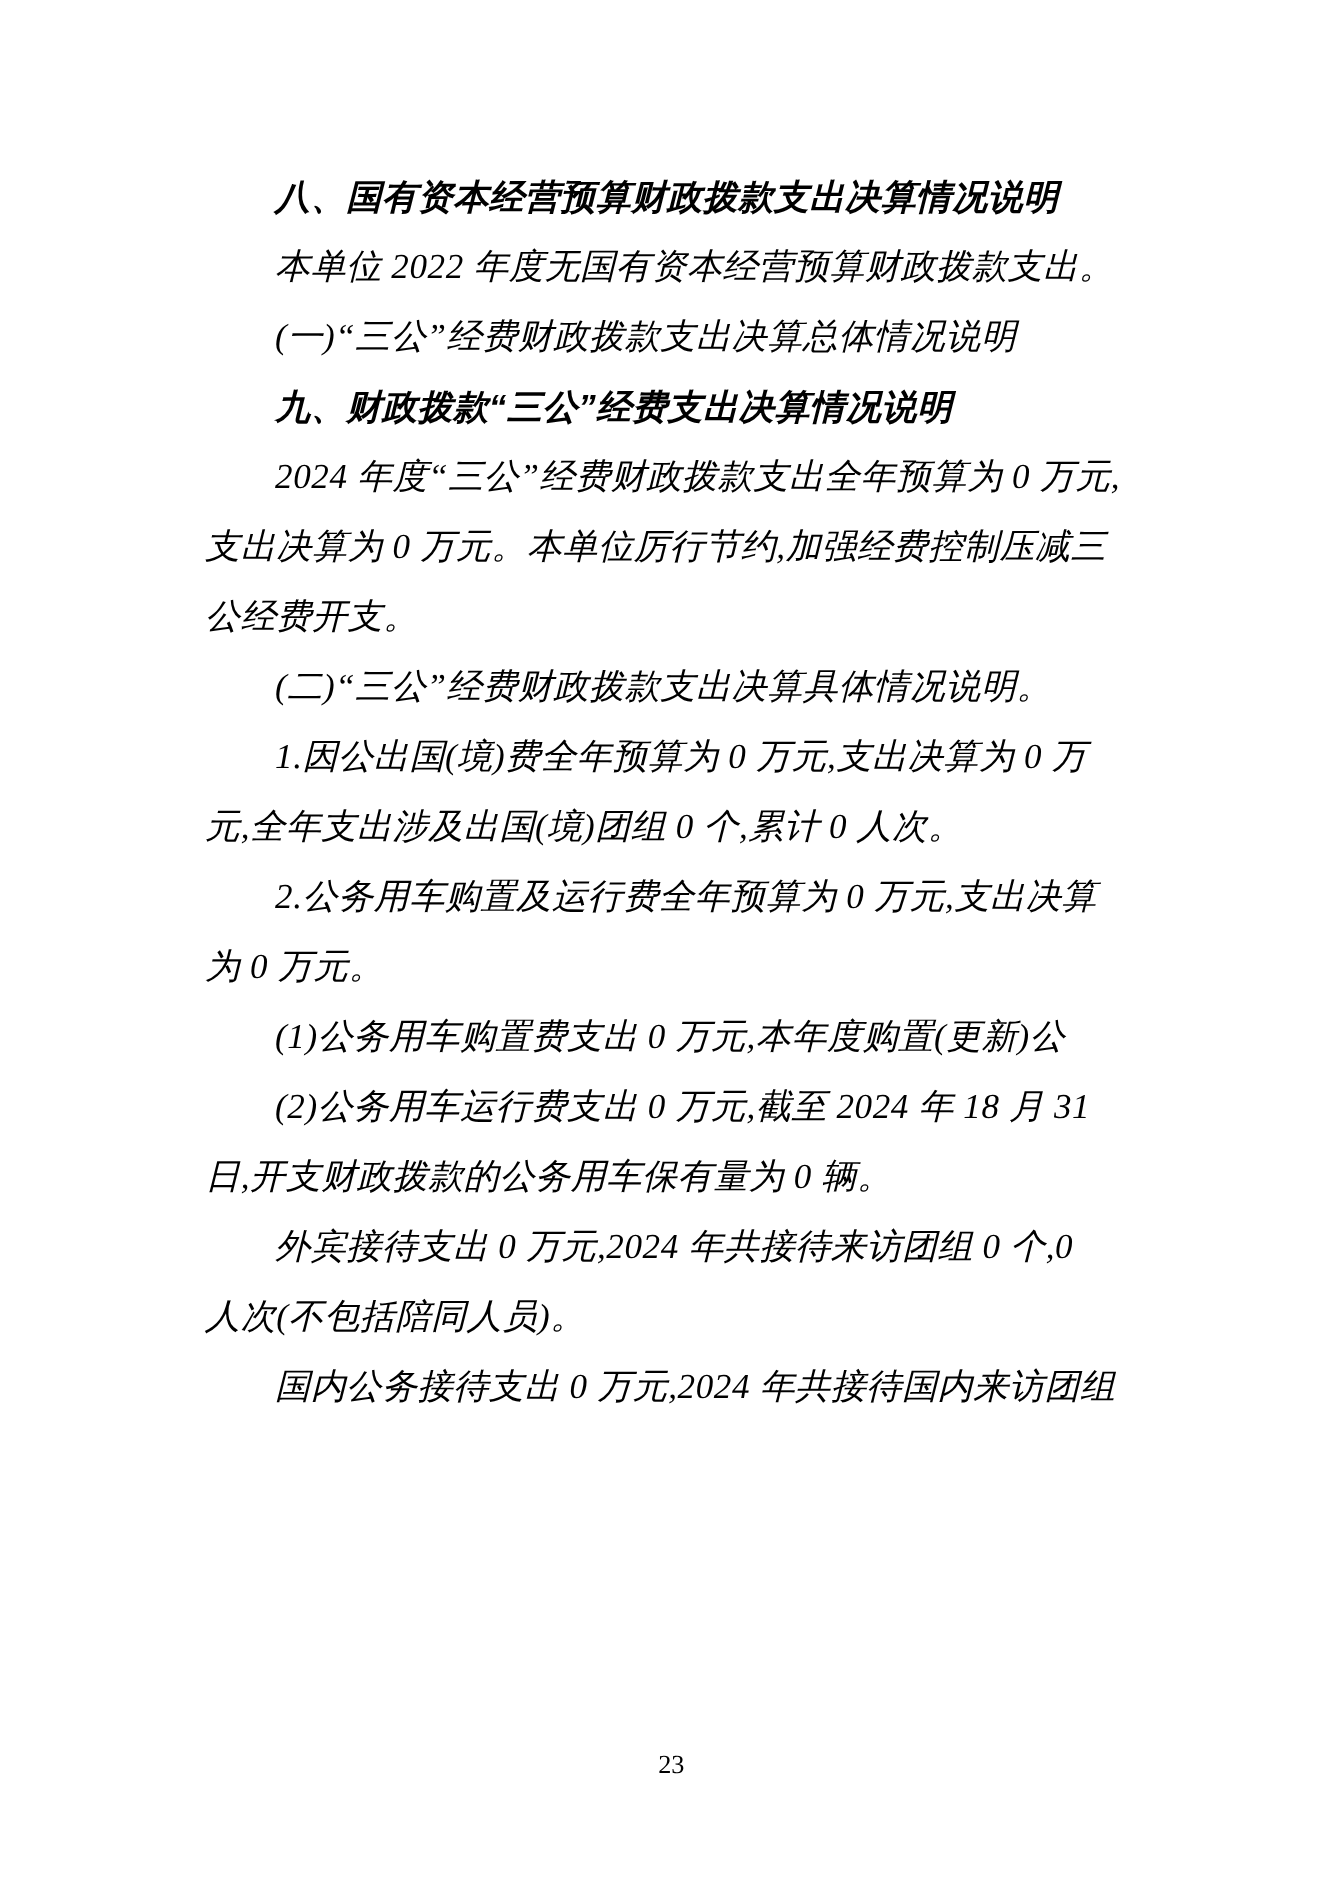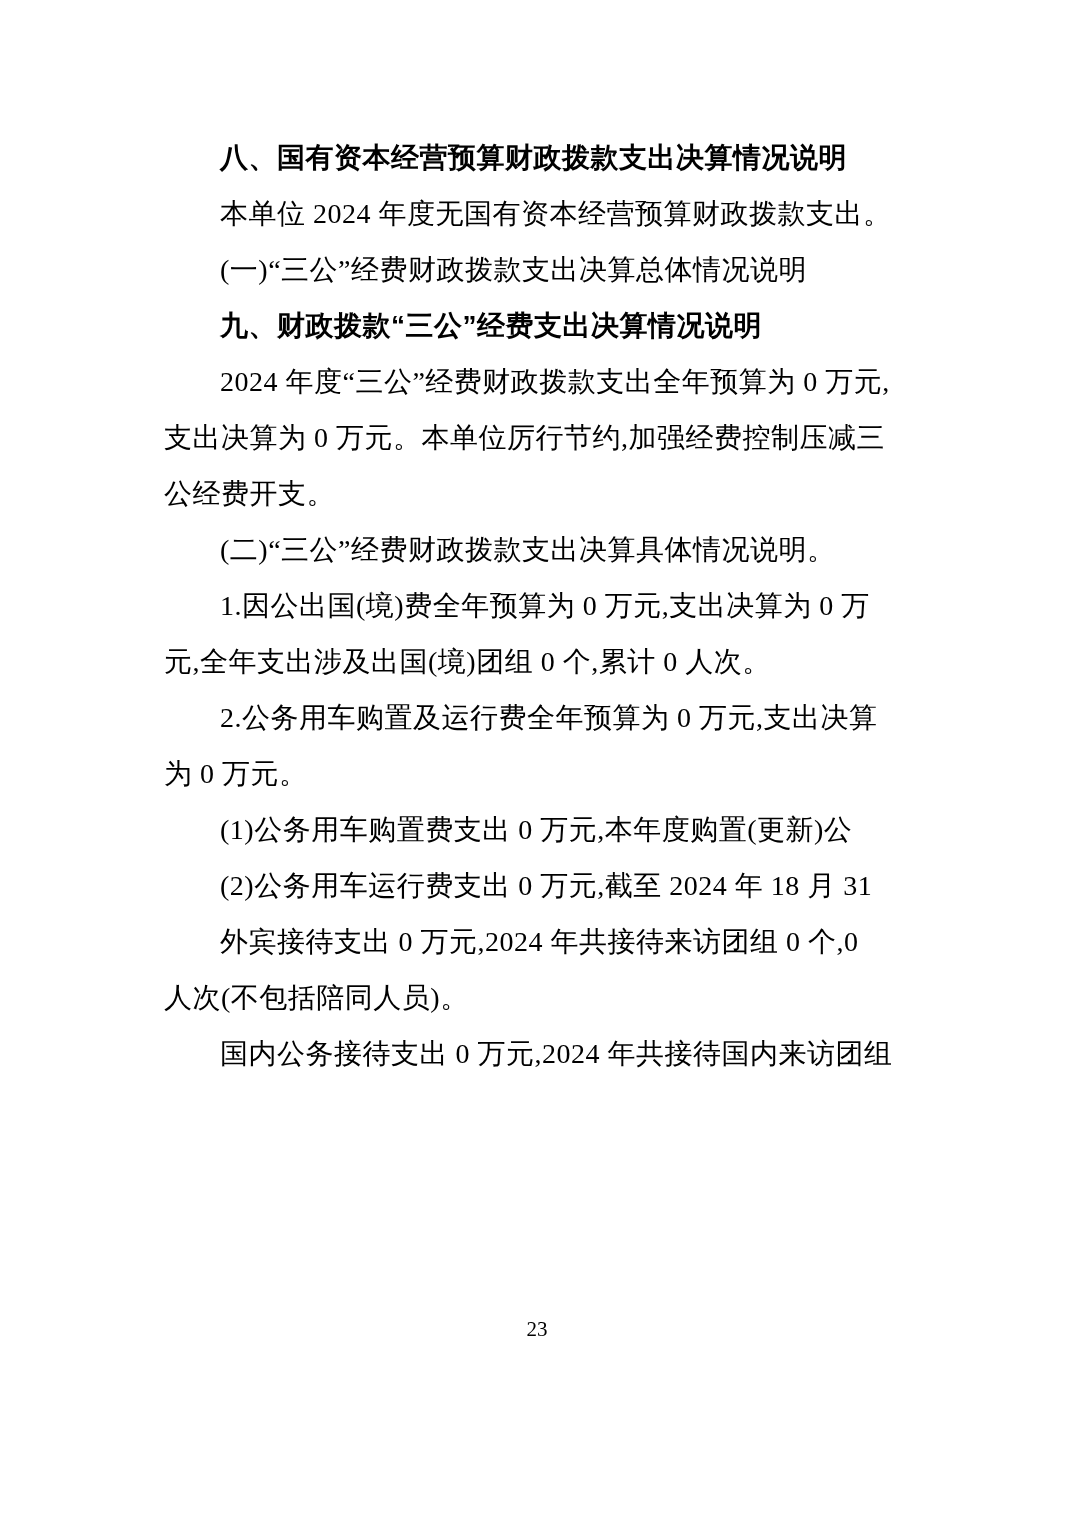--- a/index.html
+++ b/index.html
@@ -19,47 +19,48 @@
     width: 744px;
   }
   .para { margin: 0; }
   .para.space-before { margin-top: 12px; }
   .line {
     font-size: 28px;
     line-height: 56px;
     height: 56px;
     white-space: nowrap;
     letter-spacing: 0.5px;
+    font-style: italic;
   }
   .line.first { text-indent: 56px; }
   .para.heading .line {
     font-family: "Liberation Sans", sans-serif;
     font-weight: 700;
   }
   .page-number {
     position: absolute;
-    top: 1316px;
+    top: 1398px;
     left: 0;
     width: 100%;
     text-align: center;
     font-size: 21px;
     line-height: 26px;
     font-family: "Liberation Serif", serif;
   }
 </style>
 </head>
 <body>
 
 <div class="page" style="background: rgb(255, 255, 255); color: rgb(0, 0, 0);">
   <div class="content">
       <div class="para heading">
         <div class="line first">八、国有资本经营预算财政拨款支出决算情况说明</div>
       </div>
       <div class="para body">
-        <div class="line first">本单位 2024 年度无国有资本经营预算财政拨款支出。</div>
+        <div class="line first">本单位 2022 年度无国有资本经营预算财政拨款支出。</div>
       </div>
       <div class="para body">
         <div class="line first">(一)“三公”经费财政拨款支出决算总体情况说明</div>
       </div>
       <div class="para heading">
         <div class="line first">九、财政拨款“三公”经费支出决算情况说明</div>
       </div>
       <div class="para body">
         <div class="line first">2024 年度“三公”经费财政拨款支出全年预算为 0 万元,</div>
         <div class="line">支出决算为 0 万元。本单位厉行节约,加强经费控制压减三</div>
@@ -74,20 +75,21 @@
       </div>
       <div class="para body">
         <div class="line first">2.公务用车购置及运行费全年预算为 0 万元,支出决算</div>
         <div class="line">为 0 万元。</div>
       </div>
       <div class="para body">
         <div class="line first">(1)公务用车购置费支出 0 万元,本年度购置(更新)公</div>
       </div>
       <div class="para body">
         <div class="line first">(2)公务用车运行费支出 0 万元,截至 2024 年 18 月 31</div>
+        <div class="line">日,开支财政拨款的公务用车保有量为 0 辆。</div>
       </div>
       <div class="para body">
         <div class="line first">外宾接待支出 0 万元,2024 年共接待来访团组 0 个,0</div>
         <div class="line">人次(不包括陪同人员)。</div>
       </div>
       <div class="para body">
         <div class="line first">国内公务接待支出 0 万元,2024 年共接待国内来访团组</div>
       </div>
     </div>
   <div class="page-number">23</div>

